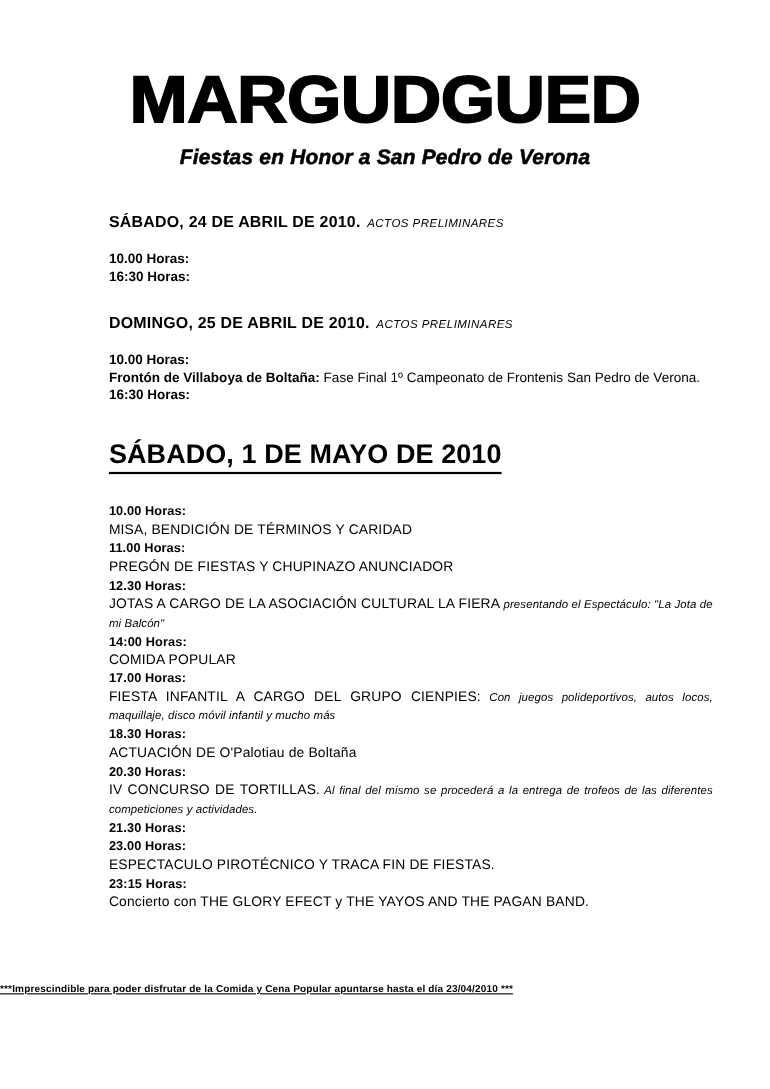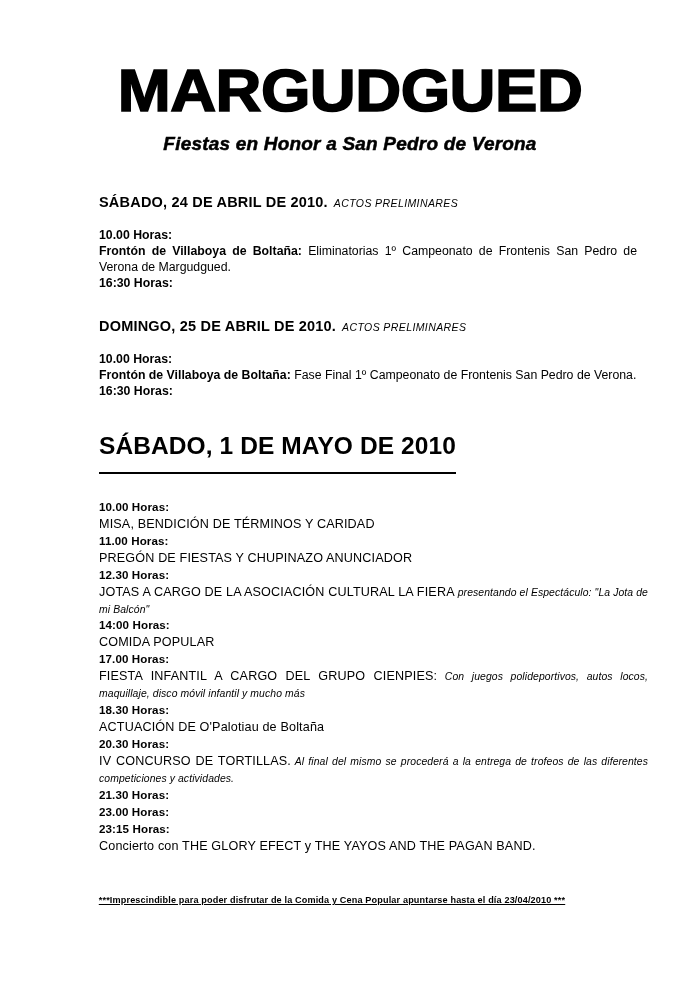--- a/index.html
+++ b/index.html
@@ -95,21 +95,21 @@
   .gap-main { height: 32px; }
 
   
   .main-head {
     font-size: 24.5px;
     font-weight: bold;
     letter-spacing: 0.1px;
     white-space: nowrap;
     display: inline-block;
     border-bottom: 2.5px solid #000;
-    padding-bottom: 12px;
+    padding-bottom: 1px;
     margin: 0;
   }
 
   
   .main-program {
     width: 549px;
     margin-top: 25px;
     font-size: 12.6px;
     line-height: 1.345;
   }
@@ -131,22 +131,21 @@
     font-size: 10.4px;
     letter-spacing: 0.1px;
   }
 
   
   .footer-note {
     position: absolute;
     top: 889px;
     left: 0;
     width: 608px;
-    text-align: center;
-    padding-left: 28px;
+    text-align: left;
   }
   .footer-note span {
     font-size: 9.1px;
     font-weight: bold;
     letter-spacing: 0.15px;
     text-decoration: underline;
     text-underline-offset: 1px;
   }
 </style>
 </head>
@@ -162,21 +161,20 @@
   <div class="content">
 
     <div class="day-block">
       <div class="day-head">
         <span>SÁBADO, 24 DE ABRIL DE 2010.</span><span class="tag">ACTOS PRELIMINARES</span>
       </div>
       <div class="prelim-program">
         <p>
           <span class="time">10.00 Horas:</span>
         </p>
-        <p><span class="venue">Frontón de Villaboya de Boltaña:</span><span> Eliminatorias 1º Campeonato de Frontenis San Pedro de Verona de Margudgued.</span></p>
         <p>
           <span class="time">16:30 Horas:</span>
         </p>
       </div>
     </div>
 
     <div class="gap-prelim"></div>
 
     <div class="day-block">
       <div class="day-head">
@@ -219,20 +217,21 @@
 
         <p class="entry"><span class="slot">18.30 Horas:</span></p>
         <p class="entry act flush"><span>ACTUACIÓN DE O'Palotiau de Boltaña</span></p>
 
         <p class="entry"><span class="slot">20.30 Horas:</span></p>
         <p class="entry act"><span>IV CONCURSO DE TORTILLAS.</span><span class="note"> Al final del mismo se procederá a la entrega de trofeos de las diferentes competiciones y actividades.</span></p>
 
         <p class="entry"><span class="slot">21.30 Horas:</span></p>
 
         <p class="entry"><span class="slot">23.00 Horas:</span></p>
+        <p class="entry act flush"><span>ESPECTACULO PIROTÉCNICO Y TRACA FIN DE FIESTAS.</span></p>
 
         <p class="entry"><span class="slot">23:15 Horas:</span></p>
         <p class="entry act flush"><span>Concierto con THE GLORY EFECT y THE YAYOS AND THE PAGAN BAND.</span></p>
 
       </div>
     </div>
 
   </div>
 
   <div class="footer-note">

